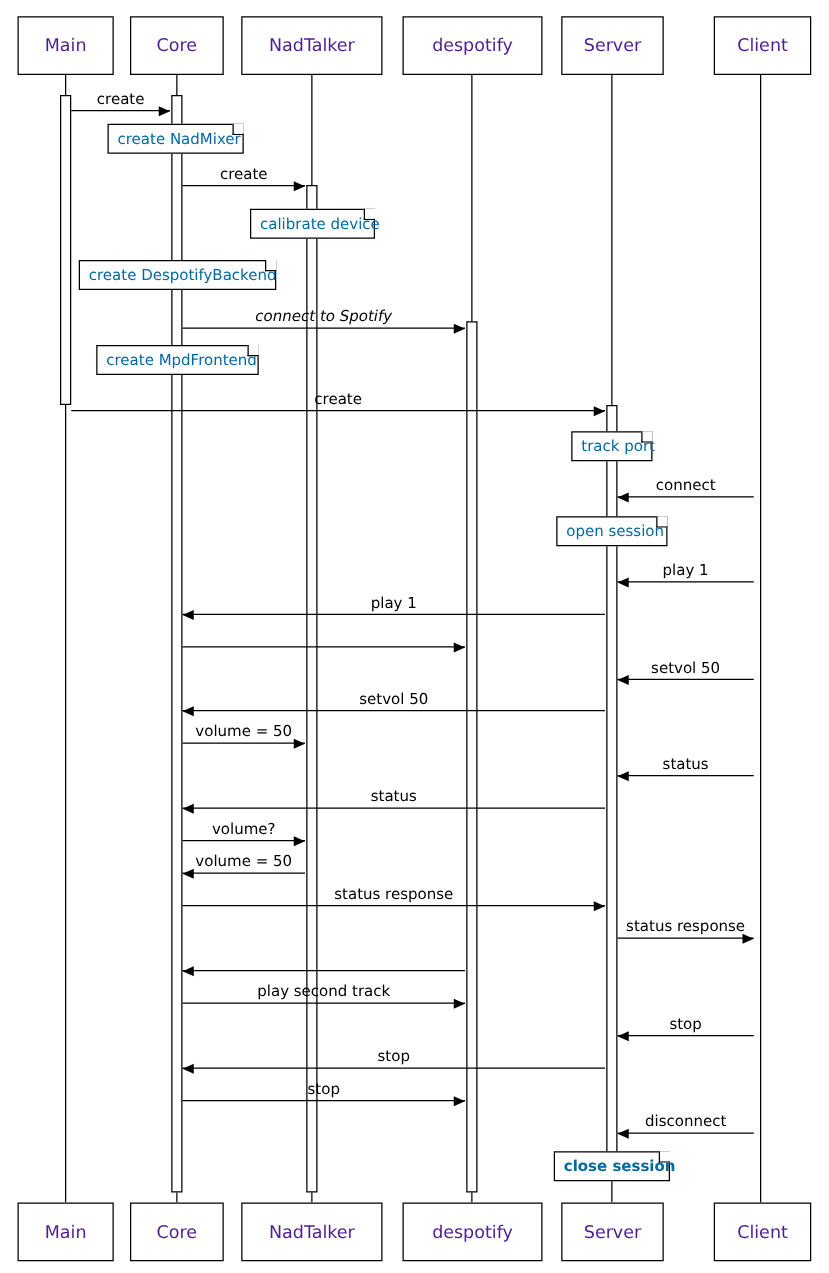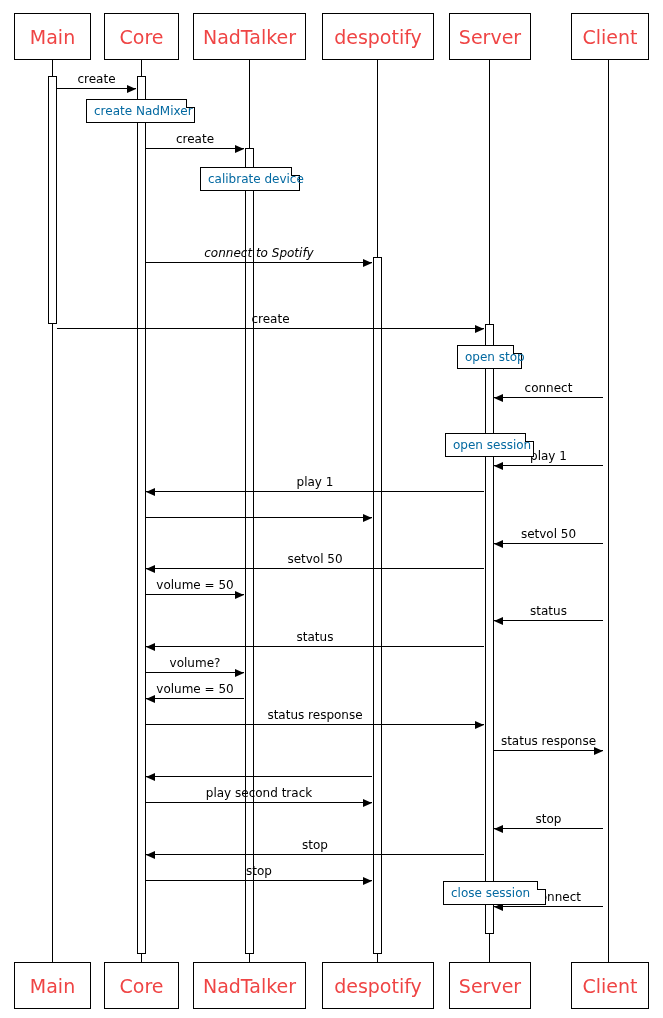--- a/index.html
+++ b/index.html
@@ -18,22 +18,22 @@
     overflow: hidden;
   }
   .lifeline-box {
     position: absolute;
     box-sizing: border-box;
     border: 1px solid #000000;
     background: #ffffff;
     display: flex;
     align-items: center;
     justify-content: center;
-    font-size: 19px;
-    color: #ef4444;
+    font-size: 14px;
+    color: #4c1d95;
     white-space: nowrap;
   }
   .lifeline-line {
     position: absolute;
     width: 1px;
     background: #000000;
   }
   .activation {
     position: absolute;
     box-sizing: border-box;
@@ -181,23 +181,25 @@
     <div class="arrow arrow-left" style="top: 851px; left: 146px;"></div>
     <div class="msg-label" style="left: 146px; width: 338px; top: 839px;">stop</div>
     <div class="msg-line" style="left: 146px; top: 880px; width: 226px;"></div>
     <div class="arrow arrow-right" style="top: 877px; left: 363px;"></div>
     <div class="msg-label" style="left: 146px; width: 226px; top: 865px;">stop</div>
     <div class="msg-line" style="left: 494px; top: 906px; width: 109px;"></div>
     <div class="arrow arrow-left" style="top: 903px; left: 494px;"></div>
     <div class="msg-label" style="left: 494px; width: 109px; top: 891px;">disconnect</div>
     <div class="note" style="left: 86px; top: 99px; width: 109px;"><span>create NadMixer</span><span class="fold"></span></div>
     <div class="note" style="left: 200px; top: 167px; width: 100px;"><span>calibrate device</span><span class="fold"></span></div>
-    <div class="note" style="left: 457px; top: 345px; width: 65px;"><span>open stop</span><span class="fold"></span></div>
-    <div class="note" style="left: 445px; top: 413px; width: 89px; margin-top: 20px;"><span>open session</span><span class="fold"></span></div>
-    <div class="note" style="left: 443px; top: 881px; width: 103px;"><span>close session</span><span class="fold"></span></div>
+    <div class="note" style="left: 63px; top: 208px; width: 158px;"><span>create DespotifyBackend</span><span class="fold"></span></div>
+    <div class="note" style="left: 77px; top: 276px; width: 130px;"><span>create MpdFrontend</span><span class="fold"></span></div>
+    <div class="note" style="left: 457px; top: 345px; width: 65px;"><span>track port</span><span class="fold"></span></div>
+    <div class="note" style="left: 445px; top: 413px; width: 89px;"><span>open session</span><span class="fold"></span></div>
+    <div class="note" style="left: 443px; top: 921px; width: 93px; font-weight: bold;"><span>close session</span><span class="fold"></span></div>
     <div class="lifeline-box" style="left: 14px; width: 77px; height: 47px; top: 13px;">
       <span>Main</span>
     </div>
     <div class="lifeline-box" style="left: 14px; width: 77px; height: 47px; top: 962px;">
       <span>Main</span>
     </div>
     <div class="lifeline-box" style="left: 104px; width: 75px; height: 47px; top: 13px;">
       <span>Core</span>
     </div>
     <div class="lifeline-box" style="left: 104px; width: 75px; height: 47px; top: 962px;">

